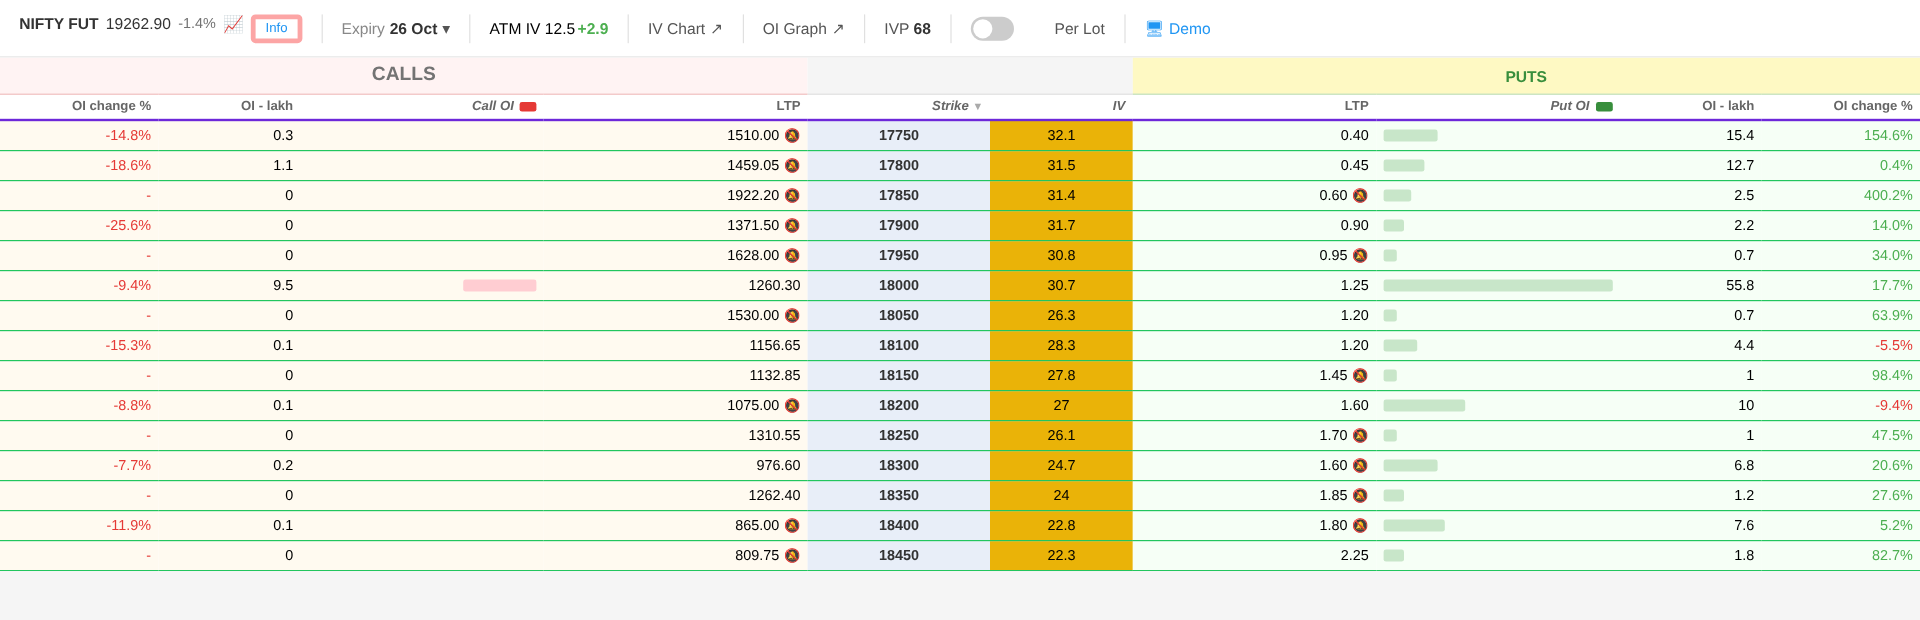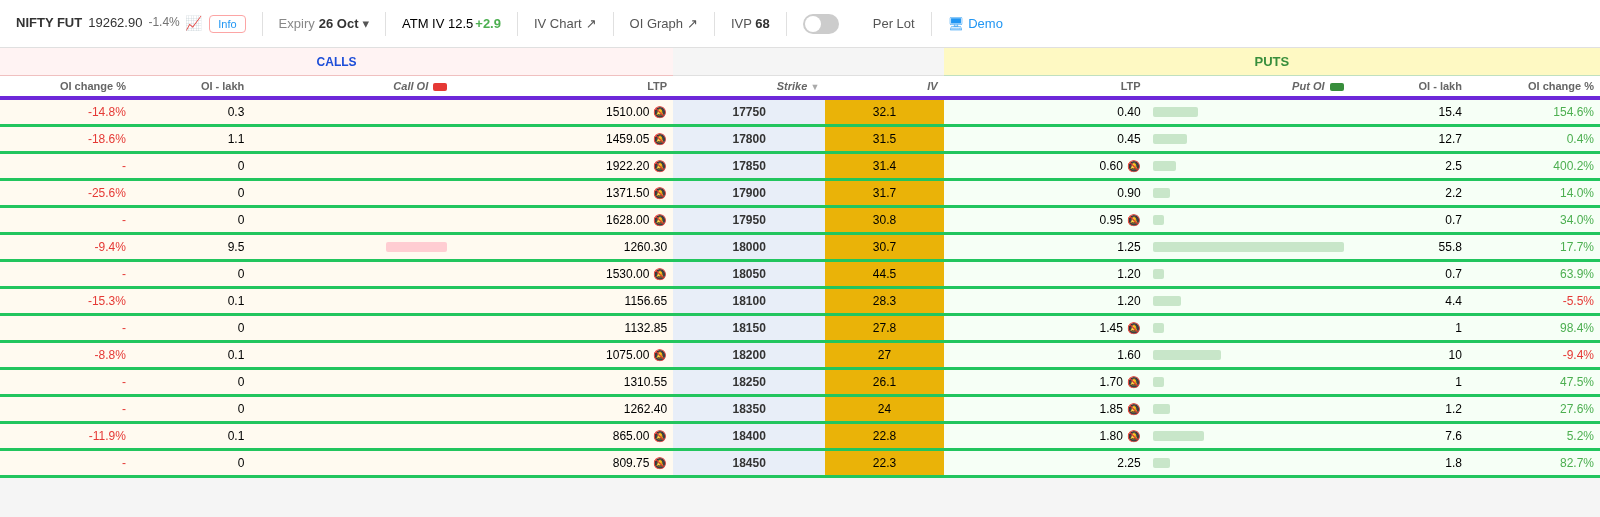--- a/index.html
+++ b/index.html
@@ -10,21 +10,21 @@
       display: flex; align-items: center; gap: 16px;
       padding: 0 16px; height: 48px;
       background: #fff; border-bottom: 1px solid #e0e0e0;
     }
     .ticker-section { display: flex; gap: 6px; }
     .ticker-name { font-weight: 700; font-size: 13px; color: #333; }
     .ticker-price { font-size: 13px; color: #333; }
     .ticker-change { color: #737373; font-size: 12px; }
     .trend-icon { color: #4caf50; font-size: 14px; }
     .info-btn {
-      border: 1px solid #fca5a5; color: #2196f3; background: transparent;
+      border: 4px solid #fca5a5; color: #2196f3; background: transparent;
       padding: 2px 8px; border-radius: 4px; cursor: pointer; font-size: 11px;
     }
     .divider { width: 1px; height: 24px; background: #e0e0e0; }
     .expiry-section { display: flex; align-items: center; gap: 4px; color: #555; font-size: 13px; }
     .expiry-label { color: #888; }
     .expiry-value { font-weight: 600; color: #333; }
     .dropdown-icon { color: #555; cursor: pointer; }
     .atm-iv { font-size: 13px; }
     .nav-link {
       display: flex; align-items: flex-start; gap: 4px; color: #555;
@@ -46,44 +46,44 @@
       display: flex; align-items: center; gap: 4px;
       color: #2196f3; font-size: 13px; cursor: pointer; border: none; background: none;
     }
 
     
     .table-container { background: #fff; overflow-x: auto; }
     .options-table { width: 100%; border-collapse: collapse; }
 
     
     .section-header-calls {
-      background: #fff3f3; color: #1d4ed8; font-weight: 700;
-      text-align: center; padding: 6px; font-size: 12px;
+      background: #fff3f3; color: #737373; font-weight: 700;
+      text-align: center; padding: 6px; font-size: 16px;
       border-bottom: 1px solid #f0c0c0;
     }
     .section-header-puts {
       background: #fef9c3; color: #388e3c; font-weight: 700;
       text-align: center; padding: 6px; font-size: 13px;
       border-bottom: 1px solid #c0e0c0;
     }
     .section-header-strike {
       background: #f5f5f5; text-align: center; padding: 6px;
       border-bottom: 1px solid #e0e0e0;
     }
 
     
     .col-header {
       padding: 4px 6px; font-size: 11px; color: #666; font-weight: 600;
-      border-bottom: 4px solid #6d28d9; white-space: nowrap;
+      border-bottom: 2px solid #6d28d9; white-space: nowrap;
     }
     .col-header.right { text-align: right; }
     .col-header.center { text-align: right; font-style: italic; }
 
     
-    .options-table tbody tr { border-bottom: 3px solid #22c55e; }
+    .options-table tbody tr { border-bottom: 1px solid #22c55e; }
 
     .cell { padding: 4px 6px; font-size: 12px; white-space: nowrap; }
     .cell.right { text-align: right; }
     .cell.center { text-align: center; }
 
     .calls-bg { background: #fffaf0; }
     .puts-bg { background: #f6fff6; }
     .strike-bg { background: #eab308; }
 
     .positive { color: #4caf50; }
@@ -399,21 +399,21 @@
         
       </div>
     </td>
     <td class="cell right calls-bg">
       <div class="ltp-cell">
         <span>1530.00</span>
         <span class="muted-icon">🔕</span>
       </div>
     </td>
     <td class="cell strike-cell">18050</td>
-    <td class="cell center strike-bg">44.5</td>
+    <td class="cell center strike-bg">26.3</td>
     <td class="cell right puts-bg">
       <div class="ltp-cell">
         <span>1.20</span>
 
       </div>
     </td>
     <td class="cell puts-bg">
       <div class="oi-bar-container">
         <div class="oi-bar-puts" style="width:6%;"></div>
       </div>
@@ -533,20 +533,50 @@
         <span class="muted-icon">🔕</span>
       </div>
     </td>
     <td class="cell puts-bg">
       <div class="oi-bar-container">
         <div class="oi-bar-puts" style="width:6%;"></div>
       </div>
     </td>
     <td class="cell right puts-bg">1</td>
     <td class="cell right puts-bg positive">47.5%</td>
+  </tr>
+        <tr>
+    <td class="cell right calls-bg negative">-7.7%</td>
+    <td class="cell right calls-bg">0.2</td>
+    <td class="cell calls-bg">
+      <div class="oi-bar-container">
+        
+      </div>
+    </td>
+    <td class="cell right calls-bg">
+      <div class="ltp-cell">
+        <span>976.60</span>
+
+      </div>
+    </td>
+    <td class="cell strike-cell">18300</td>
+    <td class="cell center strike-bg">24.7</td>
+    <td class="cell right puts-bg">
+      <div class="ltp-cell">
+        <span>1.60</span>
+        <span class="muted-icon">🔕</span>
+      </div>
+    </td>
+    <td class="cell puts-bg">
+      <div class="oi-bar-container">
+        <div class="oi-bar-puts" style="width:24%;"></div>
+      </div>
+    </td>
+    <td class="cell right puts-bg">6.8</td>
+    <td class="cell right puts-bg positive">20.6%</td>
   </tr>
         <tr>
     <td class="cell right calls-bg negative">-</td>
     <td class="cell right calls-bg">0</td>
     <td class="cell calls-bg">
       <div class="oi-bar-container">
         
       </div>
     </td>
     <td class="cell right calls-bg">

